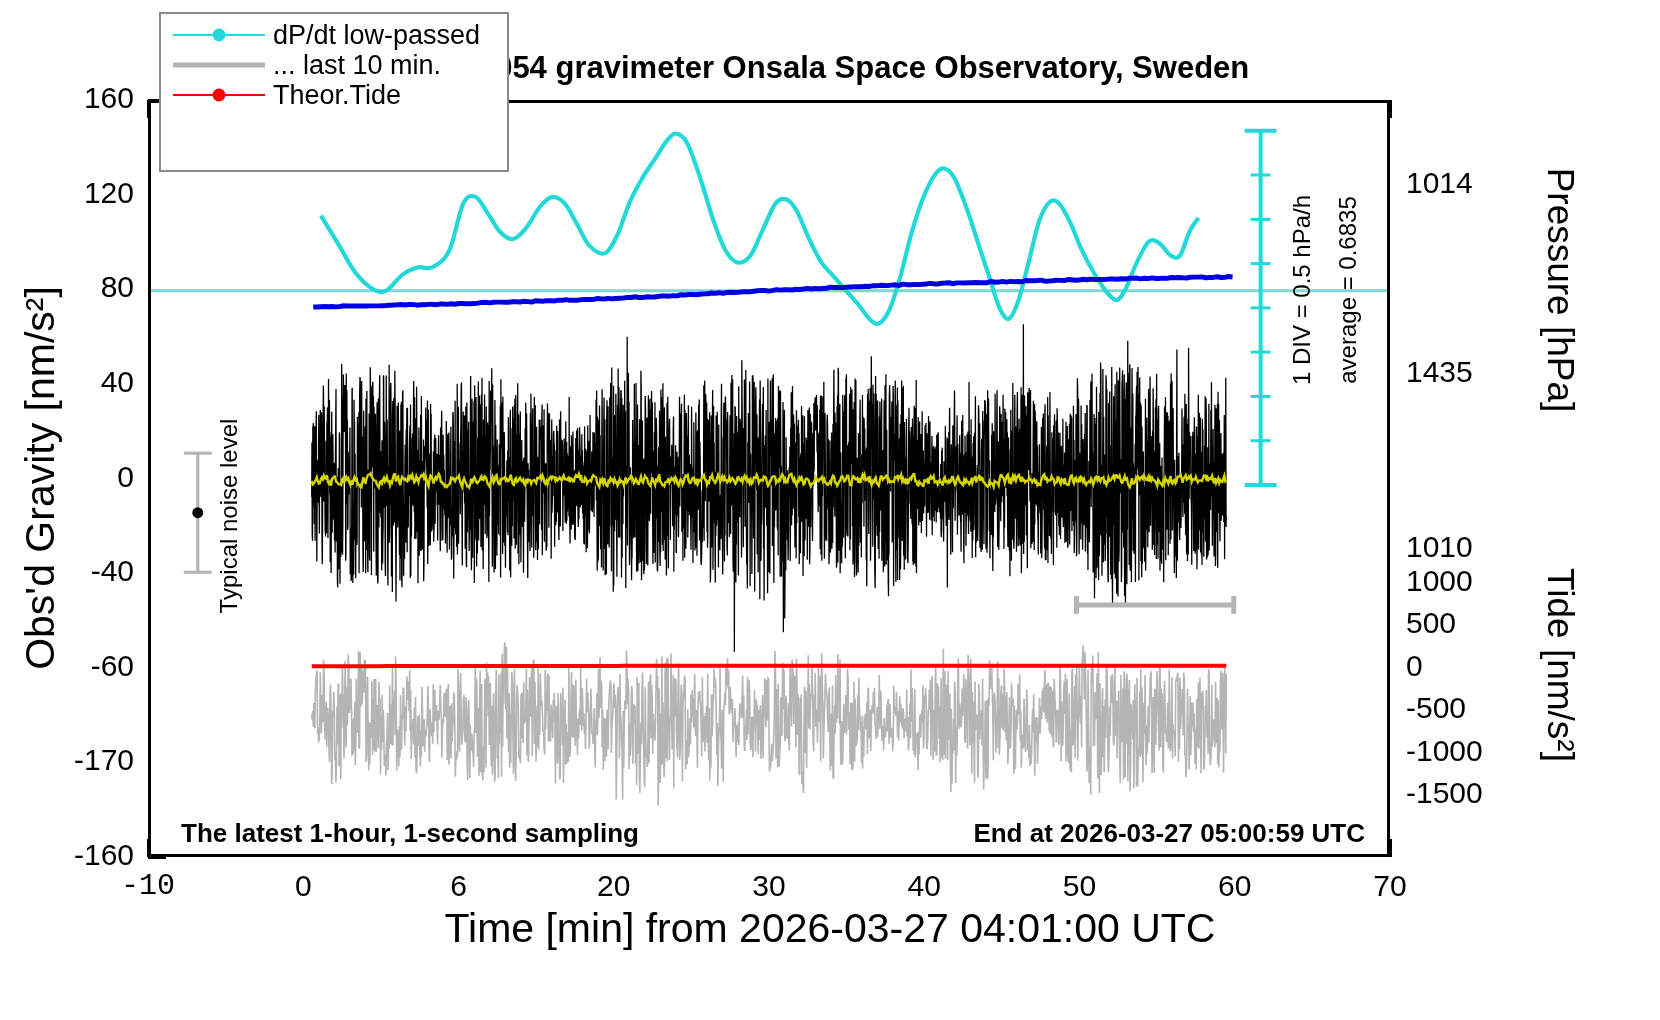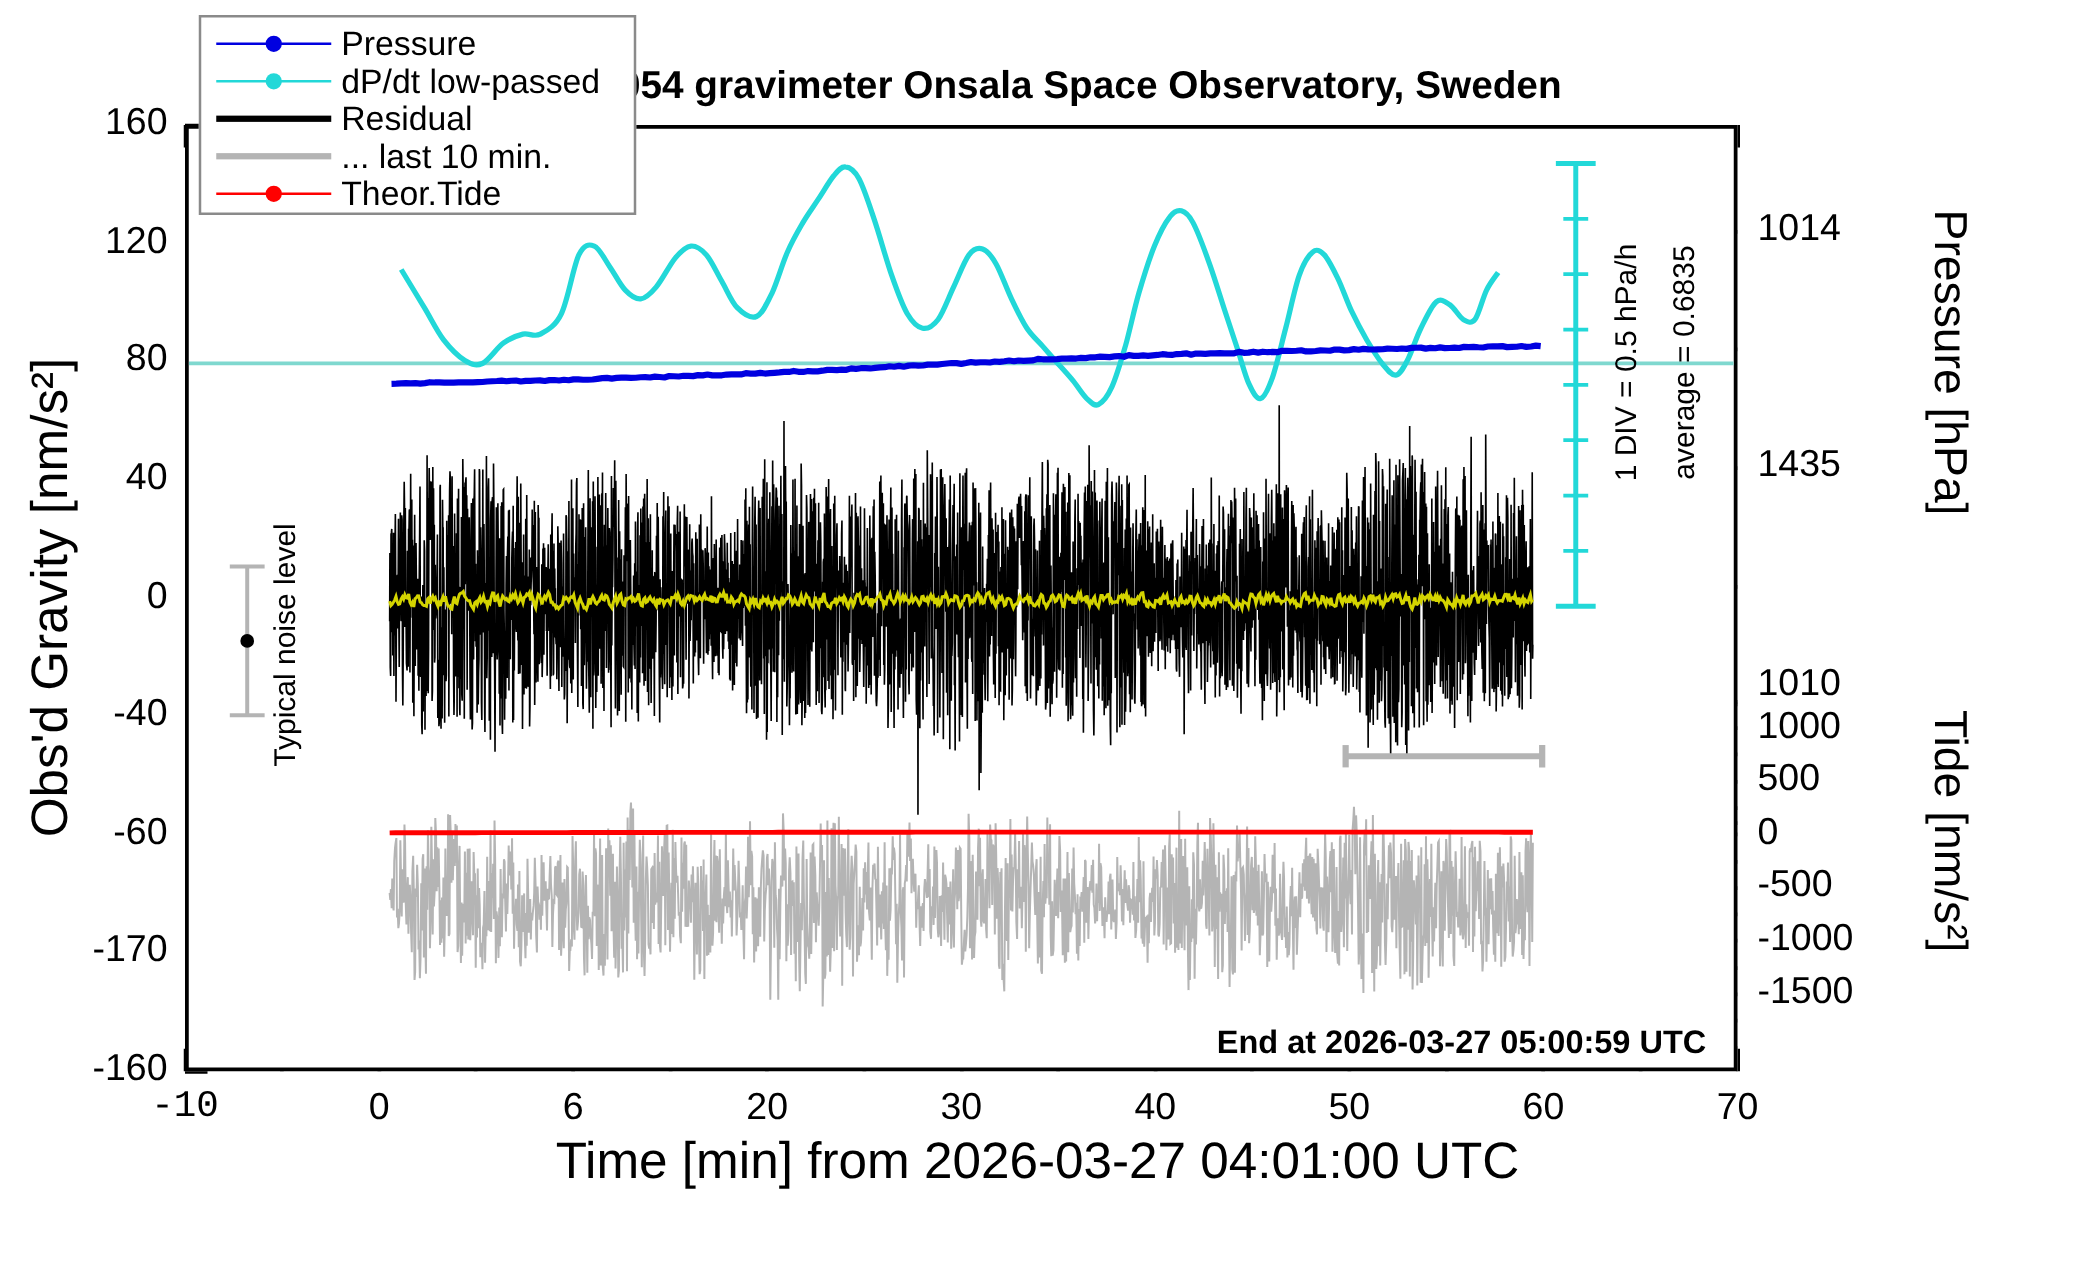--- a/index.html
+++ b/index.html
@@ -223,46 +223,34 @@
             <line x1="1105" x2="1125" y1="206.5" y2="206.5" stroke="#22d8d8" stroke-width="3"></line>
             <line x1="1105" x2="1125" y1="251.1" y2="251.1" stroke="#22d8d8" stroke-width="3"></line>
             <line x1="1105" x2="1125" y1="295.8" y2="295.8" stroke="#22d8d8" stroke-width="3"></line>
             <line x1="1105" x2="1125" y1="340.4" y2="340.4" stroke="#22d8d8" stroke-width="3"></line>
           </g>
       </g>
     </svg>
 
     <div class="note-rot" style="left:78px;top:413px;transform:translate(-50%,-50%) rotate(-90deg);">Typical noise level</div>
 
+    <div class="note-bold" style="left:30px;top:715px;">The latest 1-hour, 1-second sampling</div>
     <div class="note-bold" style="right:22px;top:715px;">End at 2026-03-27 05:00:59 UTC</div>
   </div>
 
   <div class="note-rot" style="left:1302px;top:290px;transform:translate(-50%,-50%) rotate(-90deg);">1 DIV = 0.5 hPa/h</div>
   <div class="note-rot" style="left:1348px;top:290px;transform:translate(-50%,-50%) rotate(-90deg);">average = 0.6835</div>
 
   <div id="legend">
-      <div class="leg-row">
-        <span class="leg-sym">
-          <span class="ln" style="border-top: 2px solid rgb(0, 0, 224);"></span>
-          <span class="dot" style="background: rgb(0, 0, 224);"></span>
-        </span>
-        <span class="leg-txt">Pressure</span>
-      </div>
       <div class="leg-row">
         <span class="leg-sym">
           <span class="ln" style="border-top: 2px solid rgb(34, 216, 216);"></span>
           <span class="dot" style="background: rgb(34, 216, 216);"></span>
         </span>
         <span class="leg-txt">dP/dt low-passed</span>
-      </div>
-      <div class="leg-row">
-        <span class="leg-sym">
-          <span class="ln" style="border-top: 5px solid rgb(0, 0, 0);"></span>
-        </span>
-        <span class="leg-txt">Residual</span>
       </div>
       <div class="leg-row">
         <span class="leg-sym">
           <span class="ln" style="border-top: 5px solid rgb(180, 180, 180);"></span>
         </span>
         <span class="leg-txt">... last 10 min.</span>
       </div>
       <div class="leg-row">
         <span class="leg-sym">
           <span class="ln" style="border-top: 2px solid rgb(255, 0, 0);"></span>

